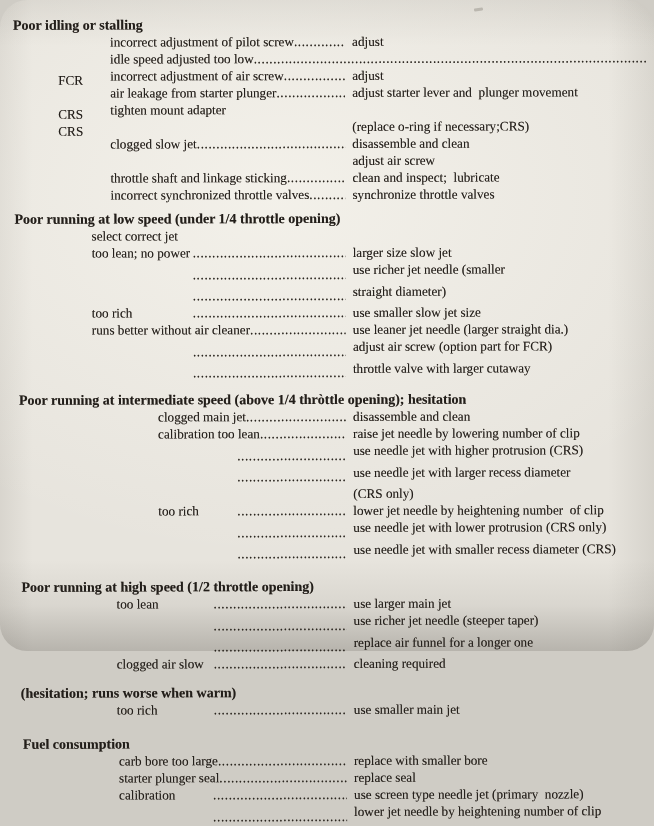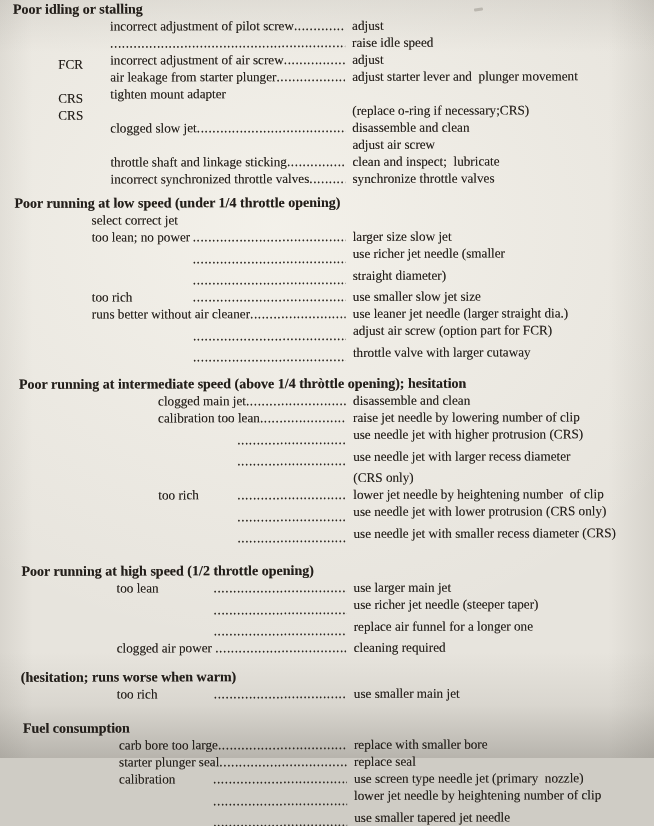--- a/index.html
+++ b/index.html
@@ -4,37 +4,38 @@
 <title>Document</title>
 <style>
   :root{
     --paper:#e7e4dd;
     --ink:#221e1a;
   }
   html,body{margin:0;padding:0;}
   body{width:654px;height:826px;overflow:hidden;background:#cfccc5;}
   .page{
     position:relative;
-    width:654px;height:758px;
+    width:654px;height:651px;
     box-sizing:border-box;
-    padding-top:0;
+    padding-top:16px;
     font-family:"Liberation Serif","DejaVu Serif",serif;
     font-size:13.2px;
     color:var(--ink);
     text-shadow:0 0 0.5px rgba(60,50,40,0.55);
     background:
       radial-gradient(120% 90% at 42% 30%, rgba(253,251,244,0.55) 0%, rgba(253,251,244,0) 62%),
       linear-gradient(to bottom,
         rgba(110,105,96,0.14) 0%, rgba(110,105,96,0) 7%,
         rgba(110,105,96,0) 86%, rgba(96,92,84,0.10) 93%,
         rgba(72,68,61,0.30) 100%),
       linear-gradient(to right,
         rgba(110,105,96,0.12) 0%, rgba(110,105,96,0) 5%,
         rgba(110,105,96,0) 93%, rgba(110,105,96,0.14) 100%),
       var(--paper);
+    border-radius: 27px;
   }
   .content{transform:rotate(-0.15deg);transform-origin:50% 0;}
   .artifact{
     position:absolute;top:8px;left:474px;width:9px;height:3px;
     background:#b4b0a8;border-radius:1px;transform:rotate(-8deg);opacity:.85;
   }
   .section{position:relative;}
   .title{font-weight:bold;font-size:14px;line-height:17px;white-space:pre;}
   .row{display:flex;align-items:baseline;line-height:17px;position:relative;}
   .label{position:absolute;left:58px;white-space:pre;margin-top:38px;}
@@ -62,23 +63,23 @@
         <div class="row">
           <span class="label">FCR</span>
           <span class="mid">
             <span class="cause">incorrect adjustment of pilot screw</span>
             <span class="dots"></span>
           </span>
           <span class="remedy">adjust</span>
         </div>
         <div class="row">
           <span class="mid">
-            <span class="dots"></span>
-          </span>
-          <span class="remedy">raise idle speed</span>
+            <span class="cause">idle speed adjusted too low</span>
+            <span class="dots"></span>
+          </span>
         </div>
         <div class="row">
           <span class="label">CRS</span>
           <span class="mid">
             <span class="cause">incorrect adjustment of air screw</span>
             <span class="dots"></span>
           </span>
           <span class="remedy">adjust</span>
         </div>
         <div class="row">
@@ -259,21 +260,21 @@
         </div>
         <div class="row">
           <span class="mid">
             <span class="cause"></span>
             <span class="dots"></span>
           </span>
           <span class="remedy">replace air funnel for a longer one</span>
         </div>
         <div class="row">
           <span class="mid">
-            <span class="cause">clogged air power </span>
+            <span class="cause">clogged air slow </span>
             <span class="dots"></span>
           </span>
           <span class="remedy">cleaning required</span>
         </div>
       </div>
       <div class="section s5">
         <div class="title">(hesitation; runs worse when warm)</div>
         <div class="row">
           <span class="mid">
             <span class="cause">too rich</span>

